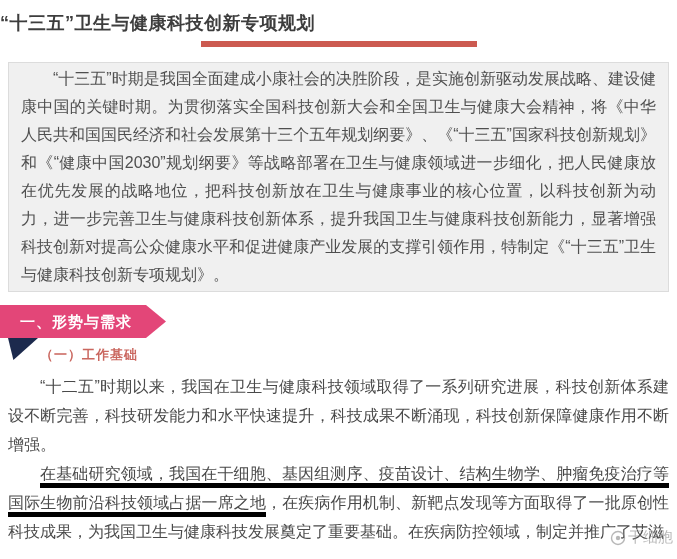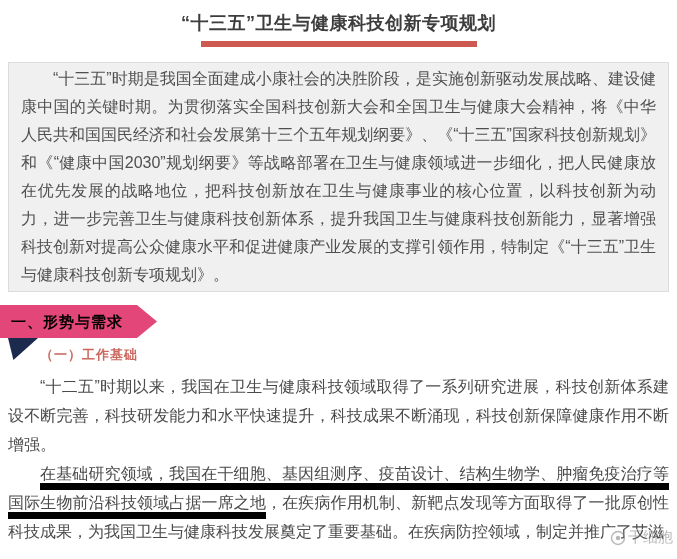--- a/index.html
+++ b/index.html
@@ -8,21 +8,21 @@
     position: relative;
     width: 677px;
     height: 559px;
     margin: 0 auto;
     background: #ffffff;
     overflow: hidden;
     font-family: "Liberation Sans", "DejaVu Sans", sans-serif;
     color: #4a4a4a;
   }
   
-  .doc-header { padding-top: 11px; text-align: center; }
+  .doc-header { padding-top: 11px; text-align: left; }
   .doc-title {
     font-size: 18px;
     font-weight: bold;
     color: #3d3d3d;
     letter-spacing: 0.5px;
   }
   .title-underline {
     width: 276px;
     height: 6px;
     background: #cc5a50;
@@ -38,27 +38,27 @@
     line-height: 28px;
     text-align: justify;
     color: #4f4f4f;
   }
   .intro-box p { text-indent: 2em; }
   
   .banner-wrap { margin-top: 13px; position: relative; }
   .section-banner {
     display: inline-block;
     background: #e34678;
-    color: #000000;
+    color: #ffffff;
     font-weight: bold;
     font-size: 15px;
     letter-spacing: 1px;
     height: 33px;
     line-height: 33px;
-    padding: 0 34px 0 11px;
+    padding: 0 34px 0 20px;
     clip-path: polygon(0 0, calc(100% - 20px) 0, 100% 50%, calc(100% - 20px) 100%, 0 100%);
   }
   .banner-fold {
     width: 30px;
     height: 22px;
     background: #1c2a4d;
     clip-path: polygon(0 0, 100% 0, 18% 100%);
     margin-left: 8px;
   }
   
@@ -72,21 +72,21 @@
   .body-para {
     margin: 8px 8px 0 8px;
     font-size: 16px;
     line-height: 29px;
     text-align: justify;
     text-indent: 2em;
     color: #4a4a4a;
   }
   .body-para.second { margin-top: 0; }
   .red-underline {
-    border-bottom: 7px solid #000000;
+    border-bottom: 5px solid #000000;
     padding-bottom: 1px;
   }
   
   .watermark {
     position: absolute;
     right: 4px;
     bottom: 12px;
     display: flex;
     align-items: center;
     gap: 2px;

